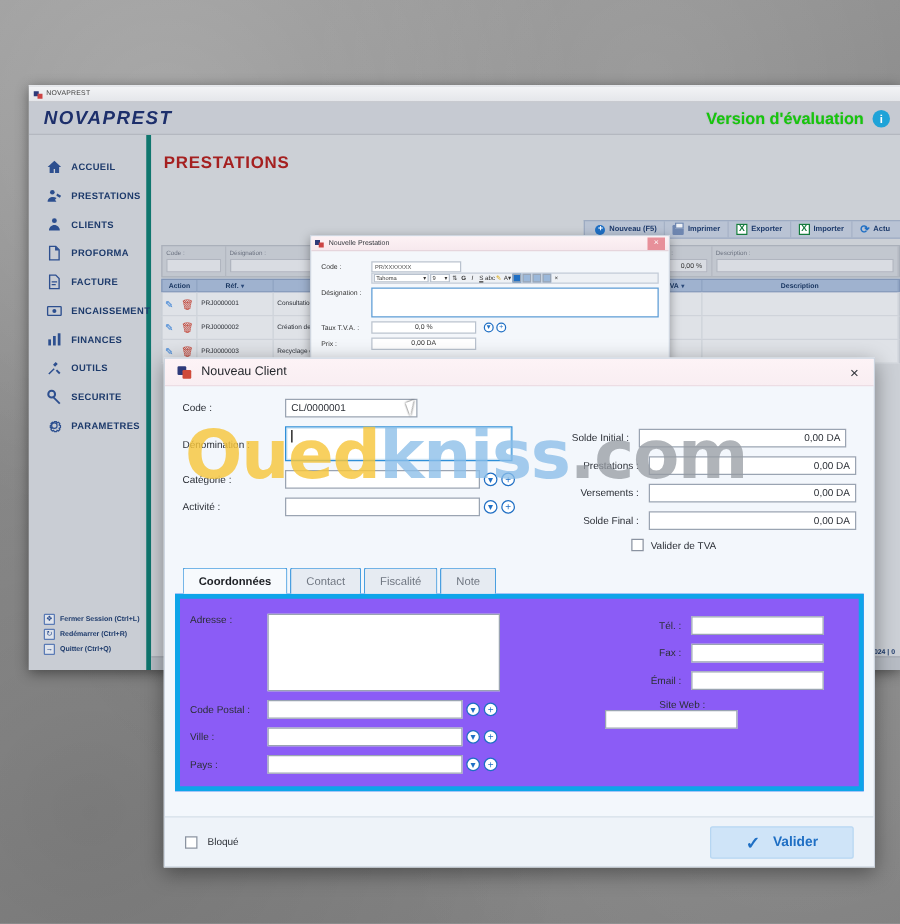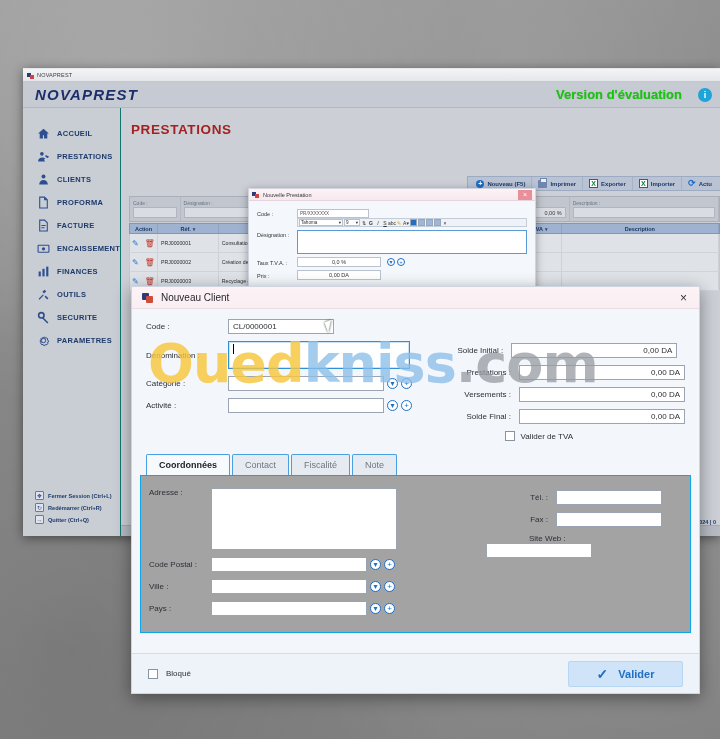--- a/index.html
+++ b/index.html
@@ -41,34 +41,34 @@
 
   .app-header{
     height:26px; background:#c6cad2; display:flex; align-items:center;
     justify-content:space-between; padding:0 8px 0 12px;
     border-bottom:1px solid #b4b8c0;
   }
   .brand{
     font-size:15px; font-weight:bold; font-style:italic; color:#1d2f6b;
     letter-spacing:1.2px; font-family:"Liberation Sans", sans-serif;
   }
-  .eval-wrap{display:flex;align-items:center;gap:16px;}
+  .eval-wrap{display:flex;align-items:center;gap:7px;}
   .eval{ color:#16c60c; font-size:13px; font-weight:bold; text-shadow:0 0 1px rgba(0,80,0,.3); }
   .eval-badge{
     width:14px;height:14px;border-radius:50%;background:#1fa3d8;color:#fff;
     font-size:9px;font-weight:bold;display:flex;align-items:center;justify-content:center;
   }
 
   .app-body{ display:flex; height:429px; }
 
   
   .sidebar{
     width:98px; background:#c9cdd4; padding-top:14px;
     display:flex; flex-direction:column; position:relative;
-    border-right:1px solid #0f766e;
+    border-right:4px solid #0f766e;
   }
   .side-item{
     display:flex; align-items:center; gap:7px; padding:5px 0 5px 14px;
     cursor:pointer;
   }
   .side-item .lbl{
     font-size:7.5px; font-weight:bold; color:#1d3a6b; letter-spacing:.3px;
   }
   .si-ico{ width:13px; height:13px; flex:0 0 13px; color:#2a4a8a; }
   .si-ico svg{ width:13px; height:13px; display:block; fill:#2d4f8f; }
@@ -202,21 +202,21 @@
 
   
   .tabs{ display:flex; gap:2px; padding:0 14px; margin-top:2px; align-items:flex-end;}
   .tab{
     background:#e6ebf2; border:1px solid #4a9fe0; border-bottom:none;
     padding:5px 12px; font-size:9px; color:#6f7681; cursor:pointer;
     border-radius:2px 2px 0 0;
   }
   .tab.active{ background:#f7fafd; color:#1b1e23; font-weight:bold; border-color:#4a9fe0;}
   .tabpanel{
-    margin:0 8px; border:1px solid #0ea5e9; background:#a3a3a3; height:158px;
+    margin:0 8px; border:4px solid #0ea5e9; background:#8b5cf6; height:158px;
     display:flex; padding:12px 8px;
   }
   .tp-col{ flex:1; }
   .ta{ background:#fff; border:1px solid #9aa4b2; height:62px; }
 
   .cd-foot{
     position:absolute; left:0; right:0; bottom:0; height:40px; background:#eef3f9;
     border-top:1px solid #d6dfe9; display:flex; align-items:center;
     padding:0 16px; gap:8px;
   }
@@ -651,20 +651,24 @@
     <div class="tp-col">
       <div id="coord-right-fields" style="padding-top:2px;">
           <div class="frow" style="justify-content: flex-end; padding-right: 20px;">
             <span class="flab" style="width:70px;text-align:right;padding-right:8px;">Tél. :</span>
             <span class="fin" style="width:106px;"></span>
           </div>
           <div class="frow" style="justify-content: flex-end; padding-right: 20px;">
             <span class="flab" style="width:70px;text-align:right;padding-right:8px;">Fax :</span>
             <span class="fin" style="width:106px;"></span>
           </div>
+          <div class="frow" style="justify-content: flex-end; padding-right: 20px;">
+            <span class="flab" style="width:70px;text-align:right;padding-right:8px;">Émail :</span>
+            <span class="fin" style="width:106px;"></span>
+          </div>
           <div class="frow" style="justify-content: flex-end; padding-right: 20px; flex-direction: column;">
             <span class="flab" style="width:70px;text-align:right;padding-right:8px;">Site Web :</span>
             <span class="fin" style="width:106px;"></span>
           </div>
         </div>
     </div>
   </div>
 
   <div class="cd-foot">
     <span class="chk"></span>

